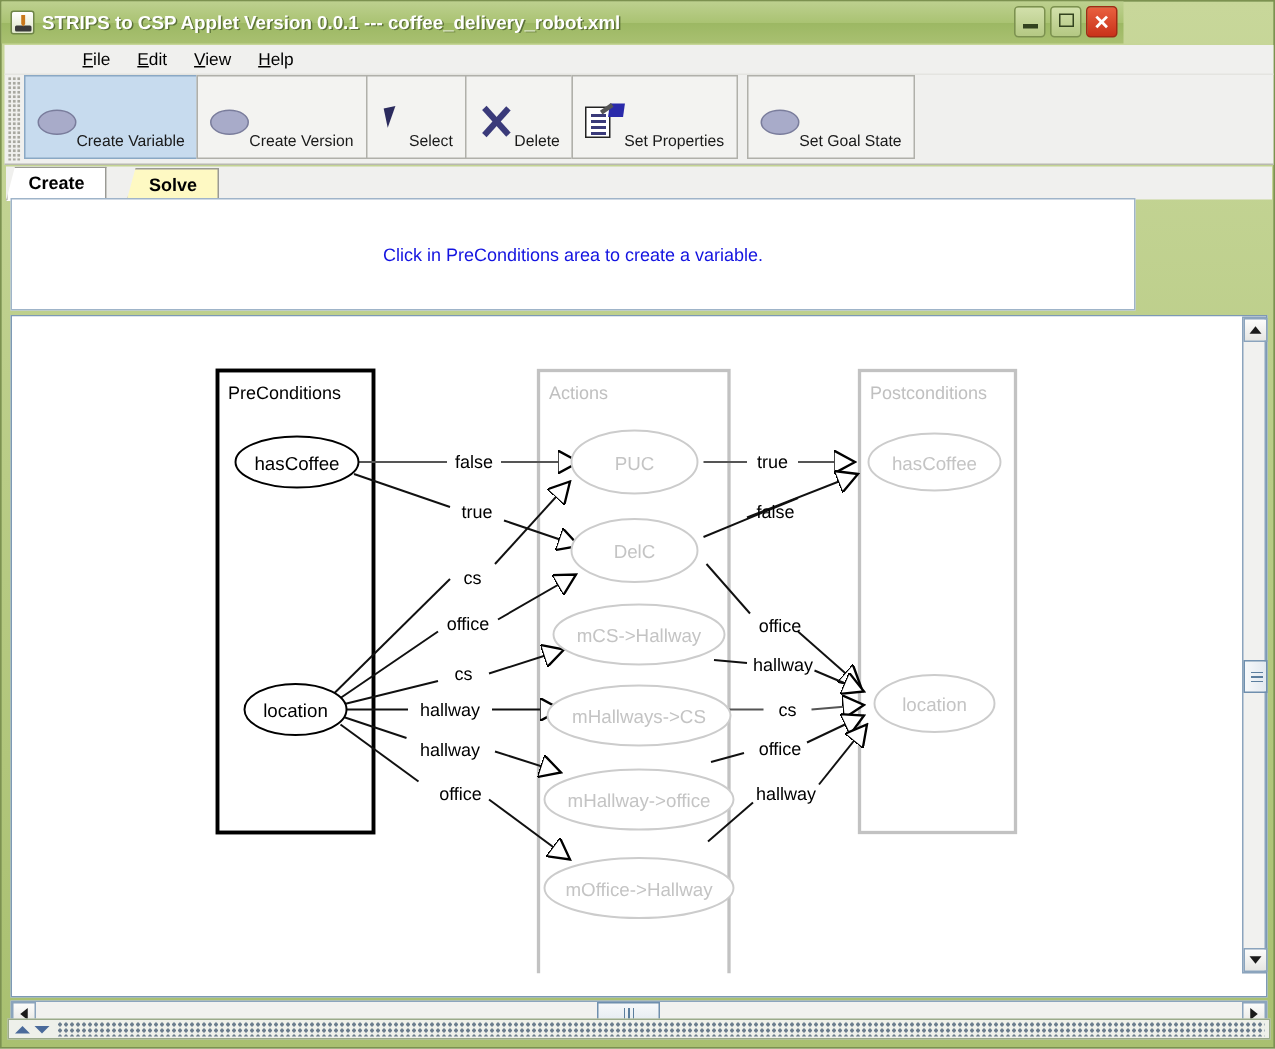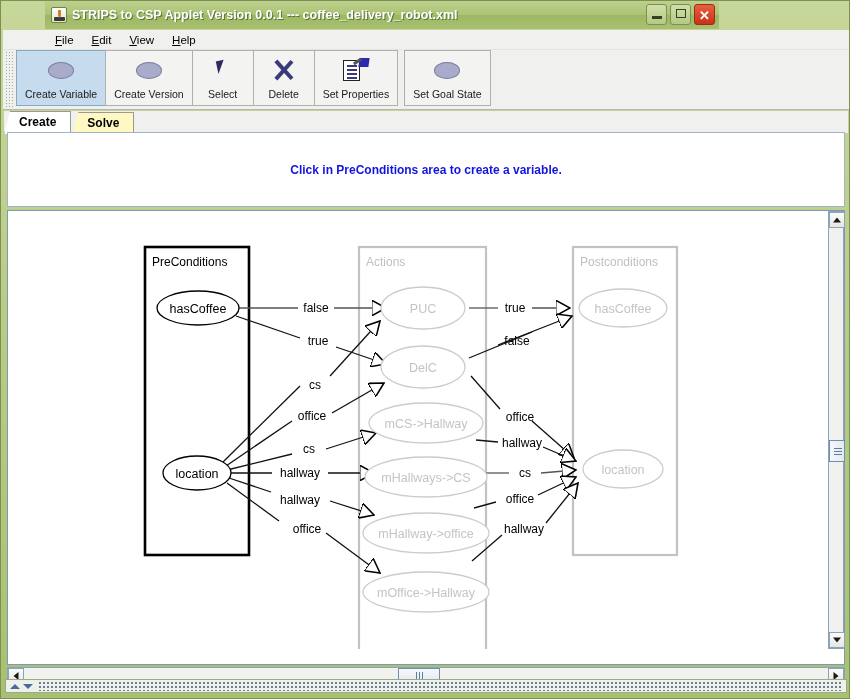--- a/index.html
+++ b/index.html
@@ -13,23 +13,23 @@
 
   
   #window {
     position: absolute; left: 0; top: 0; width: 850px; height: 699px;
     background: linear-gradient(to bottom, #c8d79a 0%, #b9cc86 45%, #a9c070 100%);
     border: 1px solid #7c9150;
   }
 
   
   #titlebar {
-    position: absolute; left: 0; top: 0; width: 674px; height: 28px;
+    position: absolute; left: 0; top: 0; width: 748px; height: 28px;
     background: linear-gradient(to bottom, #bdd08f 0%, #aac373 50%, #9cb863 51%, #a9c071 100%);
-    display: flex; align-items: center; margin-left: 44px;
+    display: flex; align-items: center;
   }
   #title-icon {
     width: 16px; height: 16px; margin-left: 6px; margin-right: 5px;
     background: linear-gradient(to bottom,#fff 0%,#dfe6c8 100%);
     border: 1px solid #6f8548; border-radius: 2px;
     position: relative; flex: none;
   }
   #title-icon::after{
     content:""; position:absolute; left:3px; top:2px; width:9px; height:11px;
     background:#c8781c;
@@ -85,21 +85,21 @@
     width: 9px; height: 56px; margin: 1px 2px 0 2px; flex: none;
     background-image: radial-gradient(#a8a8a0 40%, transparent 41%);
     background-size: 3px 3px; background-position: 0 0;
   }
   .tb-group { display: flex; }
   .tb-sep { width: 7px; }
   .tb-btn {
     min-width: 62px; height: 56px;
     border: 1px solid #b0b0aa; background: #f3f3f1;
     margin-right: -1px;
-    display: flex; flex-direction: column; align-items: center; justify-content: flex-start;
+    display: flex; flex-direction: row; align-items: center; justify-content: flex-start;
     padding: 6px 8px 0 8px; cursor: default;
   }
   .tb-btn.active { background: #c7dbee; border-color: #8aa8c4; }
   .tb-btn .tb-label { font-size: 10.5px; color: #1a1a1a; margin-top: auto; margin-bottom: 5px; white-space: nowrap; }
   .tb-icon { height: 26px; display:flex; align-items:center; justify-content:center; }
   .ic-oval { width: 26px; height: 17px; border-radius: 50%; background: #a8abc9; border: 1px solid #7a7d9c; }
   .ic-line { width: 24px; height: 24px; position: relative; }
   .ic-line::after {
     content:""; position:absolute; left:10px; top:1px; width:4px; height:23px;
     background:#3a3a7a; transform: rotate(35deg); border-radius:1px;
@@ -134,32 +134,32 @@
 
   
   #tabs {
     position: absolute; left: 3px; top: 110px; width: 844px; height: 22px;
     background: #f0f0ee; display: flex; align-items: flex-end;
   }
   .tab {
     font-size: 12px; font-weight: bold; color: #000;
     padding: 3px 14px 4px 14px; cursor: default;
     border: 1px solid #9a9a94; border-bottom: none;
-    border-radius: 0; margin-right: 1px;
+    border-radius: 0; margin-right: 13px;
     clip-path: polygon(6px 0, 100% 0, 100% 100%, 0 100%);
     position: relative; top: 1px;
   }
   .tab.selected { background: #ffffff; border-bottom: 1px solid #fff; }
   .tab.unselected { background: #fef9c3; }
 
   
   #msg-panel {
-    position: absolute; left: 6px; top: 131px; width: 838px; height: 75px;
+    position: absolute; left: 6px; top: 131px; width: 750px; height: 75px;
     background: #ffffff; border: 1px solid #9fb4c9;
-    display: flex; align-items: center; justify-content: center; font-weight: bold;
+    display: flex; align-items: center; justify-content: center;
   }
   #msg-text { font-size: 12px; color: #1414e0; }
 
   
   #canvas-wrap {
     position: absolute; left: 6px; top: 209px; width: 838px; height: 455px;
     border: 1px solid #7d99b5; background: #ffffff;
   }
   #canvas {
     position: absolute; left: 0; top: 0; width: 821px; height: 438px;

